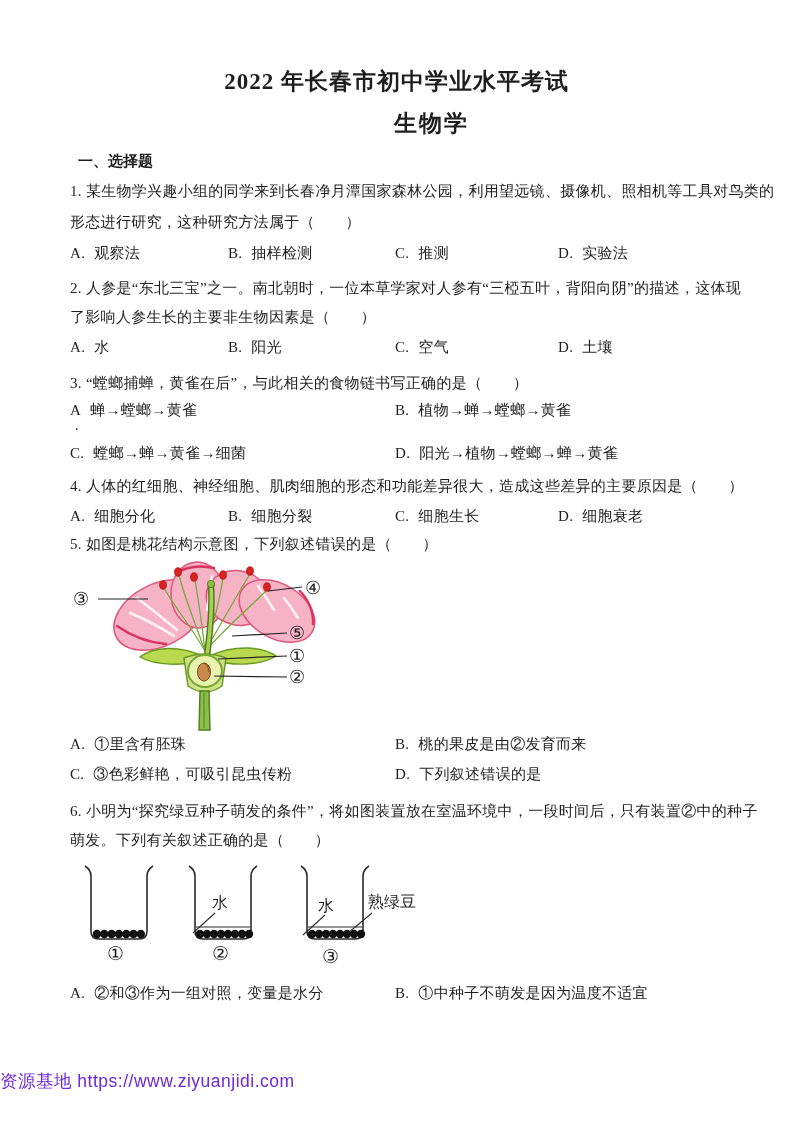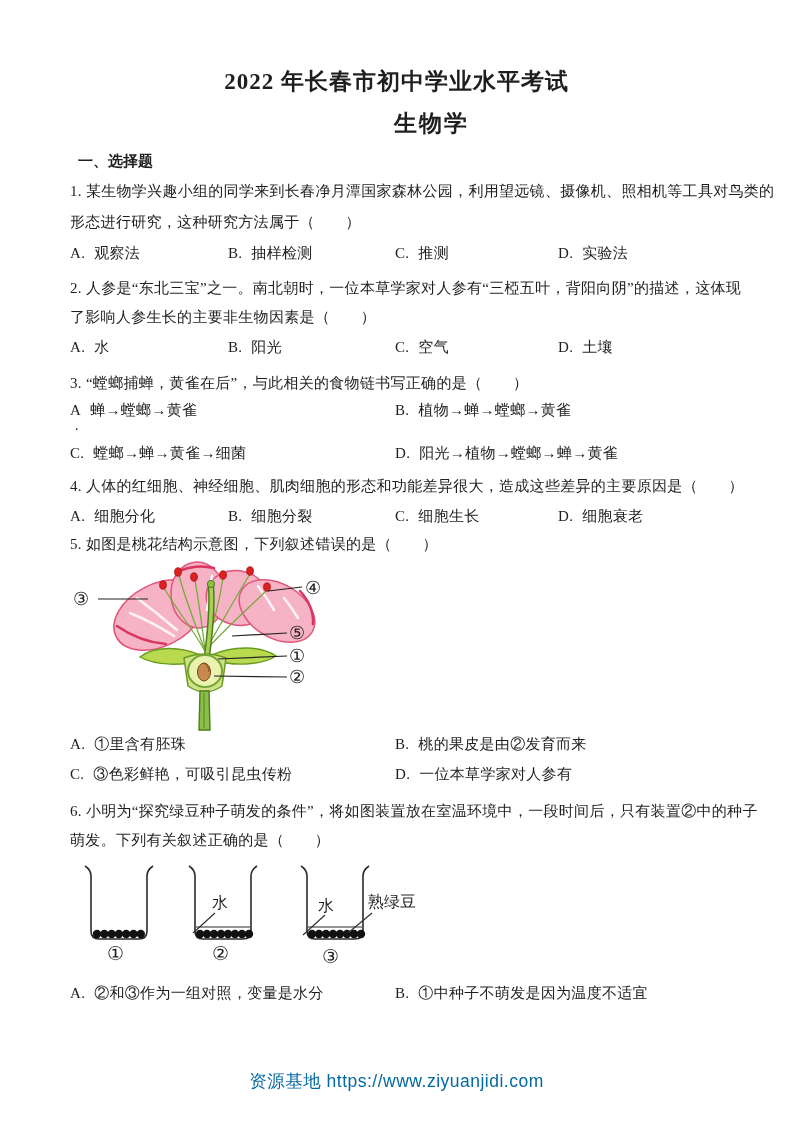--- a/index.html
+++ b/index.html
@@ -11,22 +11,22 @@
   .section{position:absolute;left:70px;top:152px;font-size:15px;font-weight:bold;white-space:nowrap;margin-left:8px;}
   .tline{position:absolute;left:70px;font-size:15px;white-space:nowrap;letter-spacing:.3px;}
   .oline{position:absolute;left:0;top:0;width:100%;height:22px;font-size:15px;padding-left:24px;}
   .opt{position:absolute;white-space:nowrap;letter-spacing:.3px;}
   .opt .ol{display:inline-block;margin-right:9px;}
   .c1{left:70px}.c2{left:228px}.c3{left:395px}.c4{left:558px}.cB{left:395px}
   .flower-label{position:absolute;font-size:18px;line-height:18px;}
   .bnum{position:absolute;font-size:19px;line-height:19px;}
   .blabel{position:absolute;font-size:16px;line-height:16px;font-family:"Liberation Sans","DejaVu Sans",sans-serif;}
   .stray{position:absolute;left:75px;top:418px;font-size:14px;}
-  .footer{position:absolute;left:0;top:1069px;width:100%;text-align:center;font-size:17.5px;
-          color:#0369a1;font-family:"Liberation Sans","DejaVu Sans",sans-serif;letter-spacing:.5px;}
+  .footer{position:absolute;left:0;top:1069px;width:100%;font-size:17.5px;
+          color:#6d28d9;font-family:"Liberation Sans","DejaVu Sans",sans-serif;letter-spacing:.5px;}
   svg{position:absolute;}
 </style>
 </head>
 <body>
 
 <div class="page">
 
   <div class="center title">2022 年长春市初中学业水平考试</div>
   <div class="center subtitle">生物学</div>
   <div class="section">一、选择题</div>
@@ -137,21 +137,21 @@
   <span class="flower-label" style="left:289px;top:624px">⑤</span>
   <span class="flower-label" style="left:289px;top:647px">①</span>
   <span class="flower-label" style="left:289px;top:668px">②</span>
 
   <div class="oline" style="top:735px">
     <span class="opt c1"><span class="ol">A.</span><span class="ot">①里含有胚珠</span></span>
     <span class="opt cB"><span class="ol">B.</span><span class="ot">桃的果皮是由②发育而来</span></span>
   </div>
   <div class="oline" style="top:765px">
     <span class="opt c1"><span class="ol">C.</span><span class="ot">③色彩鲜艳，可吸引昆虫传粉</span></span>
-    <span class="opt cB"><span class="ol">D.</span><span class="ot">一位本草学家对人参有</span></span>
+    <span class="opt cB"><span class="ol">D.</span><span class="ot">下列叙述错误的是</span></span>
   </div>
 
   <div class="tline" style="top:802px">6. 小明为“探究绿豆种子萌发的条件”，将如图装置放在室温环境中，一段时间后，只有装置②中的种子</div>
   <div class="tline" style="top:831px">萌发。下列有关叙述正确的是（　　）</div>
 
   <svg width="365" height="115" viewBox="0 0 365 115" style="left:78px;top:862px">
     <g transform="translate(4,0)">
       <path d="M3,4 C6,6 9,9 9,14 L9,69 Q9,77 17,77 L57,77 Q65,77 65,69 L65,14 C65,9 68,6 71,4" stroke="#2b2b2b" stroke-width="1.6" fill="none"></path>
       <g fill="#111111">
         <circle cx="15" cy="72" r="4.2"></circle>

